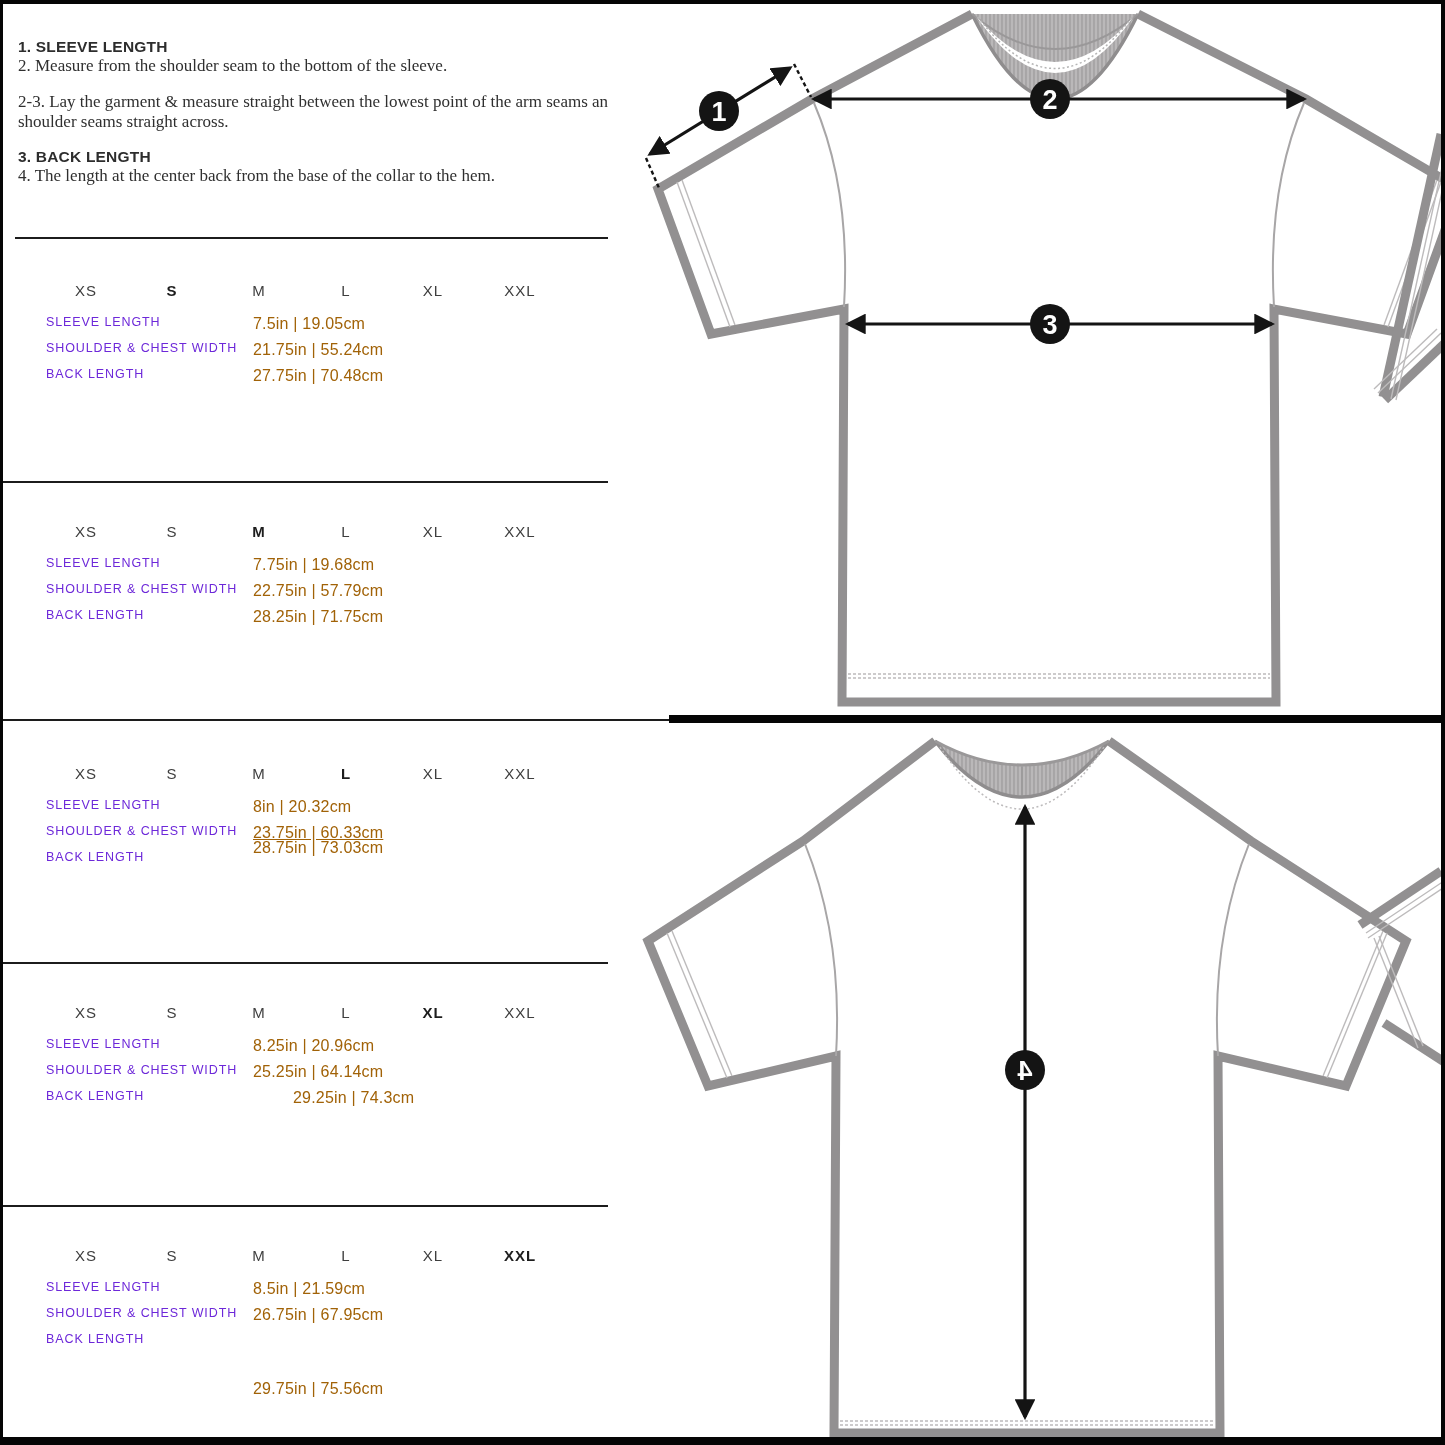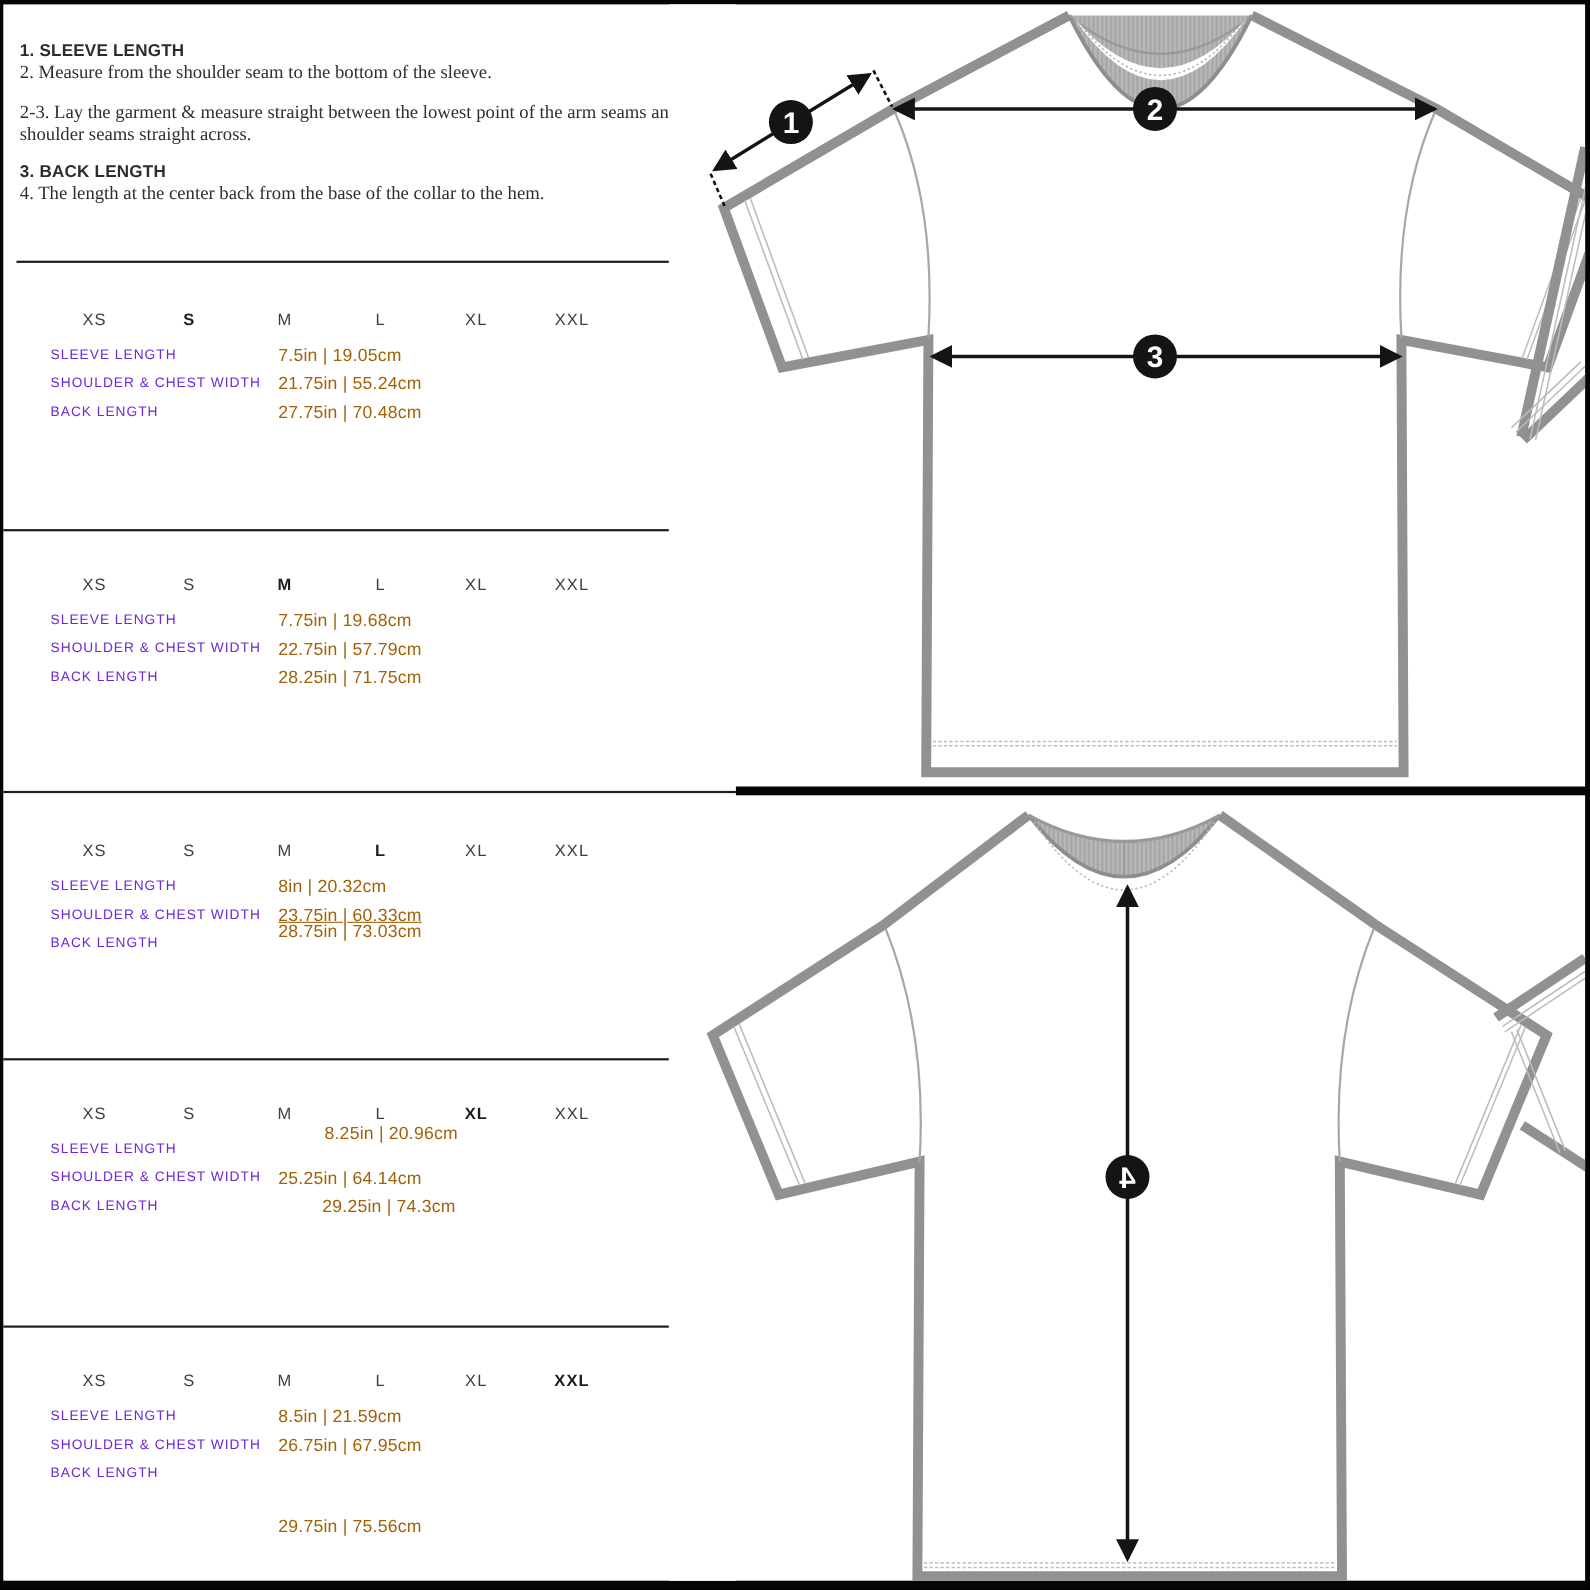--- a/index.html
+++ b/index.html
@@ -91,21 +91,21 @@
         <span class="mval" style="top: 116px;">28.75in | 73.03cm</span>
       </div>
     <div class="stable" style="top:958px">
         <span class="sz" style="left: 83px;">XS</span>
         <span class="sz" style="left: 169px;">S</span>
         <span class="sz" style="left: 256px;">M</span>
         <span class="sz" style="left: 343px;">L</span>
         <span class="sz sel" style="left: 430px;">XL</span>
         <span class="sz" style="left: 517px;">XXL</span>
         <span class="mlabel" style="top: 75px;">SLEEVE LENGTH</span>
-        <span class="mval" style="top: 60px; margin-left: 42px;">8.25in | 20.96cm</span>
+        <span class="mval" style="top: 75px;">8.25in | 20.96cm</span>
         <span class="mlabel" style="top: 101px;">SHOULDER &amp; CHEST WIDTH</span>
         <span class="mval" style="top: 101px;">25.25in | 64.14cm</span>
         <span class="mlabel" style="top: 127px;">BACK LENGTH</span>
         <span class="mval" style="top: 127px; margin-left: 40px;">29.25in | 74.3cm</span>
       </div>
     <div class="stable" style="top:1201px">
         <span class="sz" style="left: 83px;">XS</span>
         <span class="sz" style="left: 169px;">S</span>
         <span class="sz" style="left: 256px;">M</span>
         <span class="sz" style="left: 343px;">L</span>

